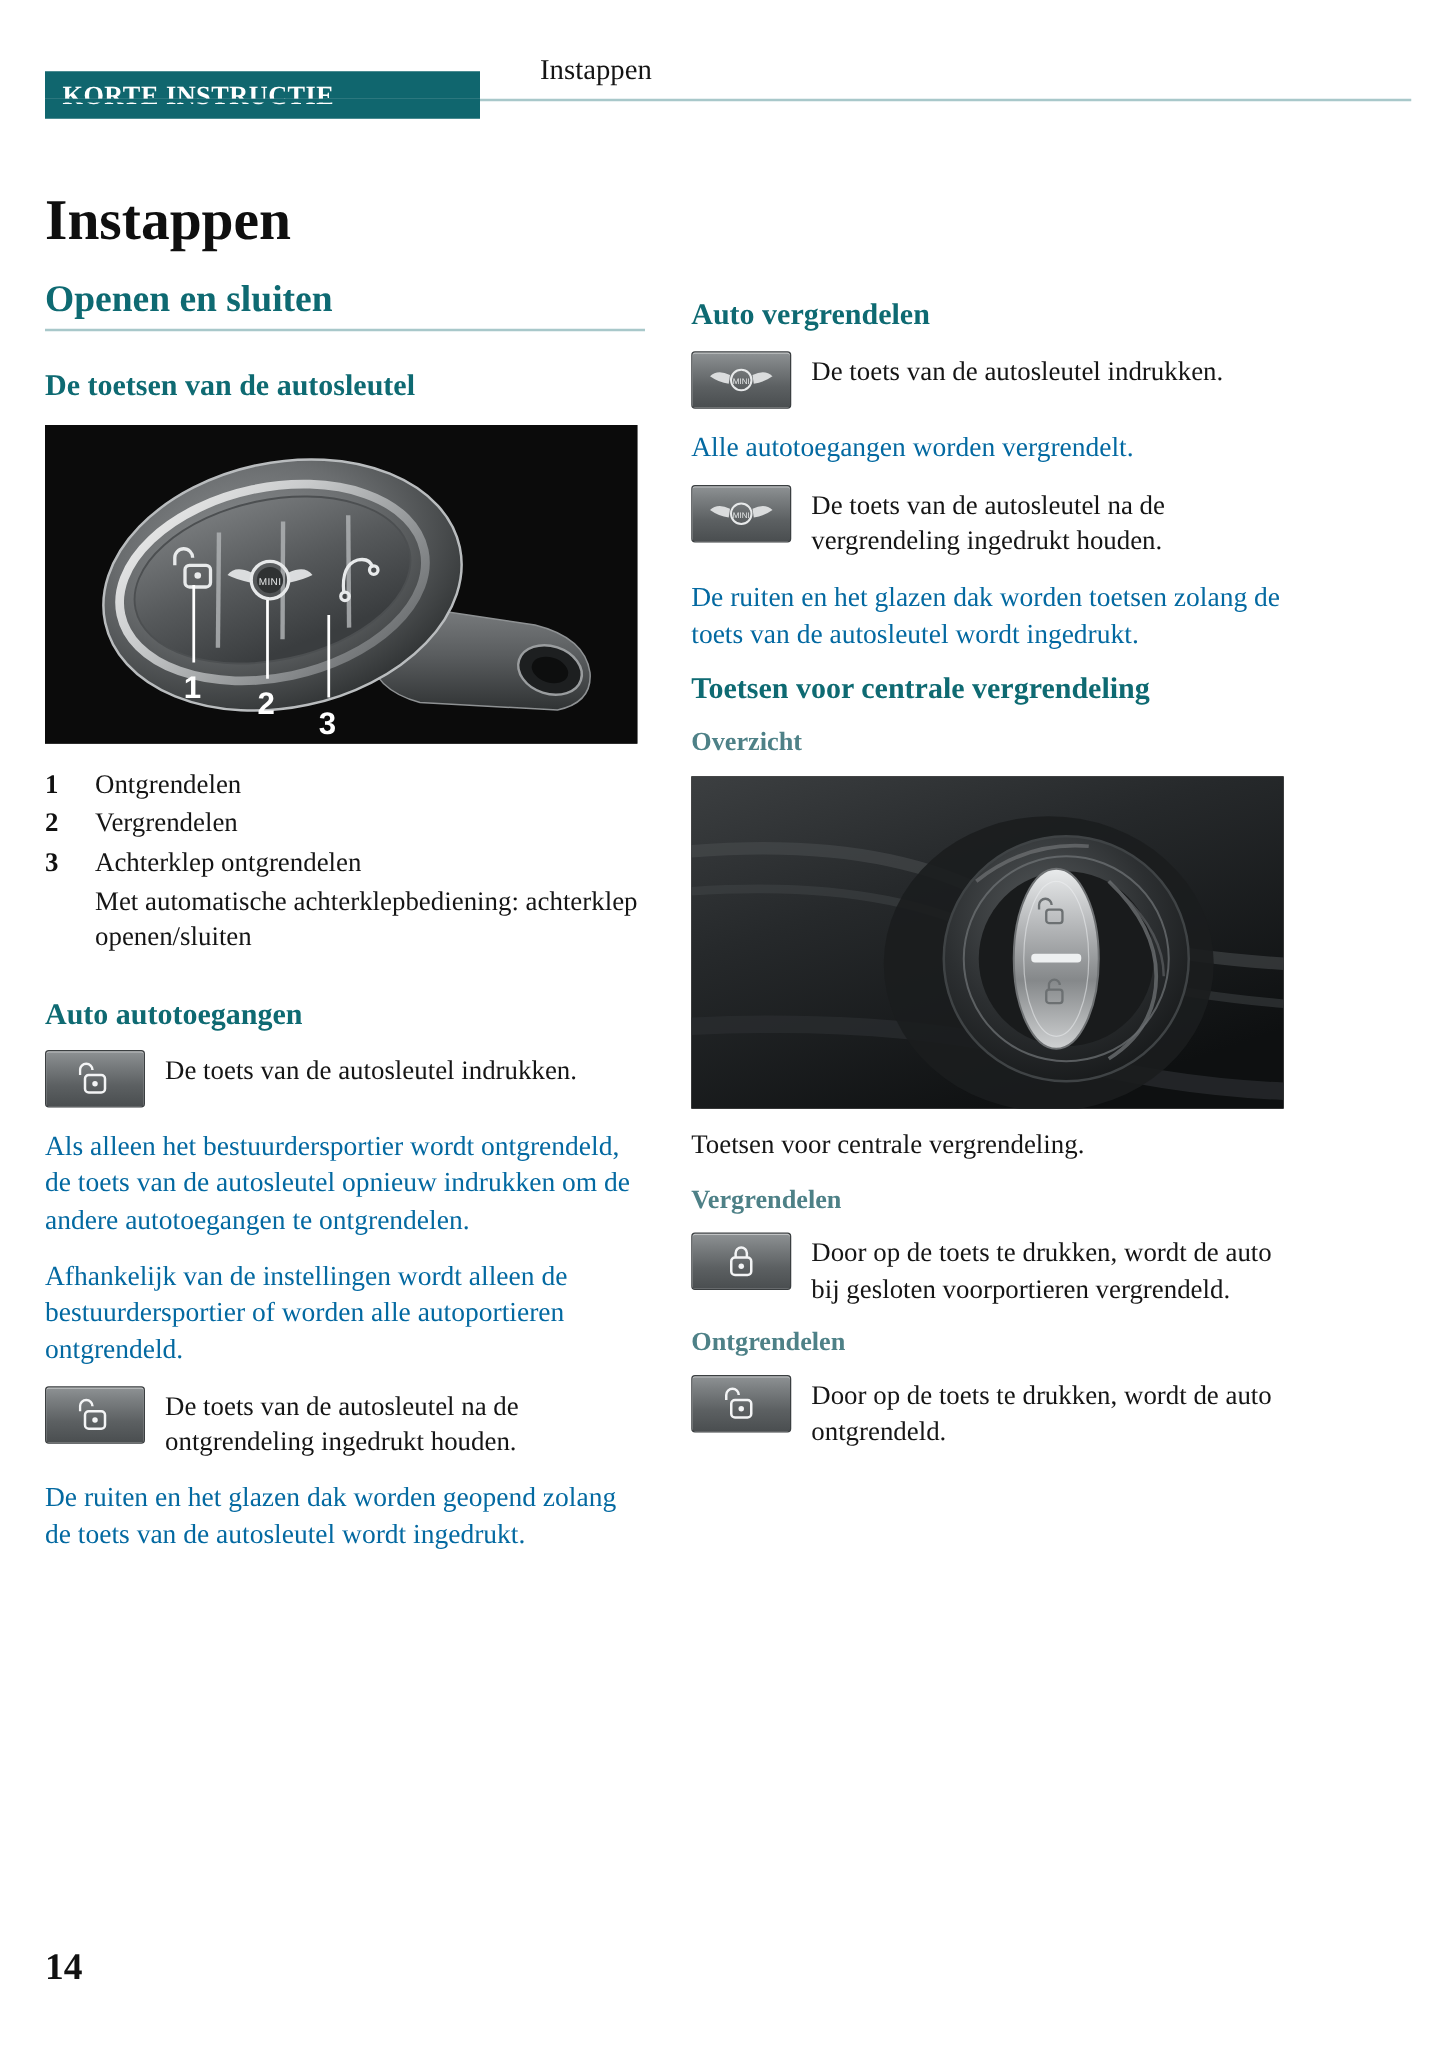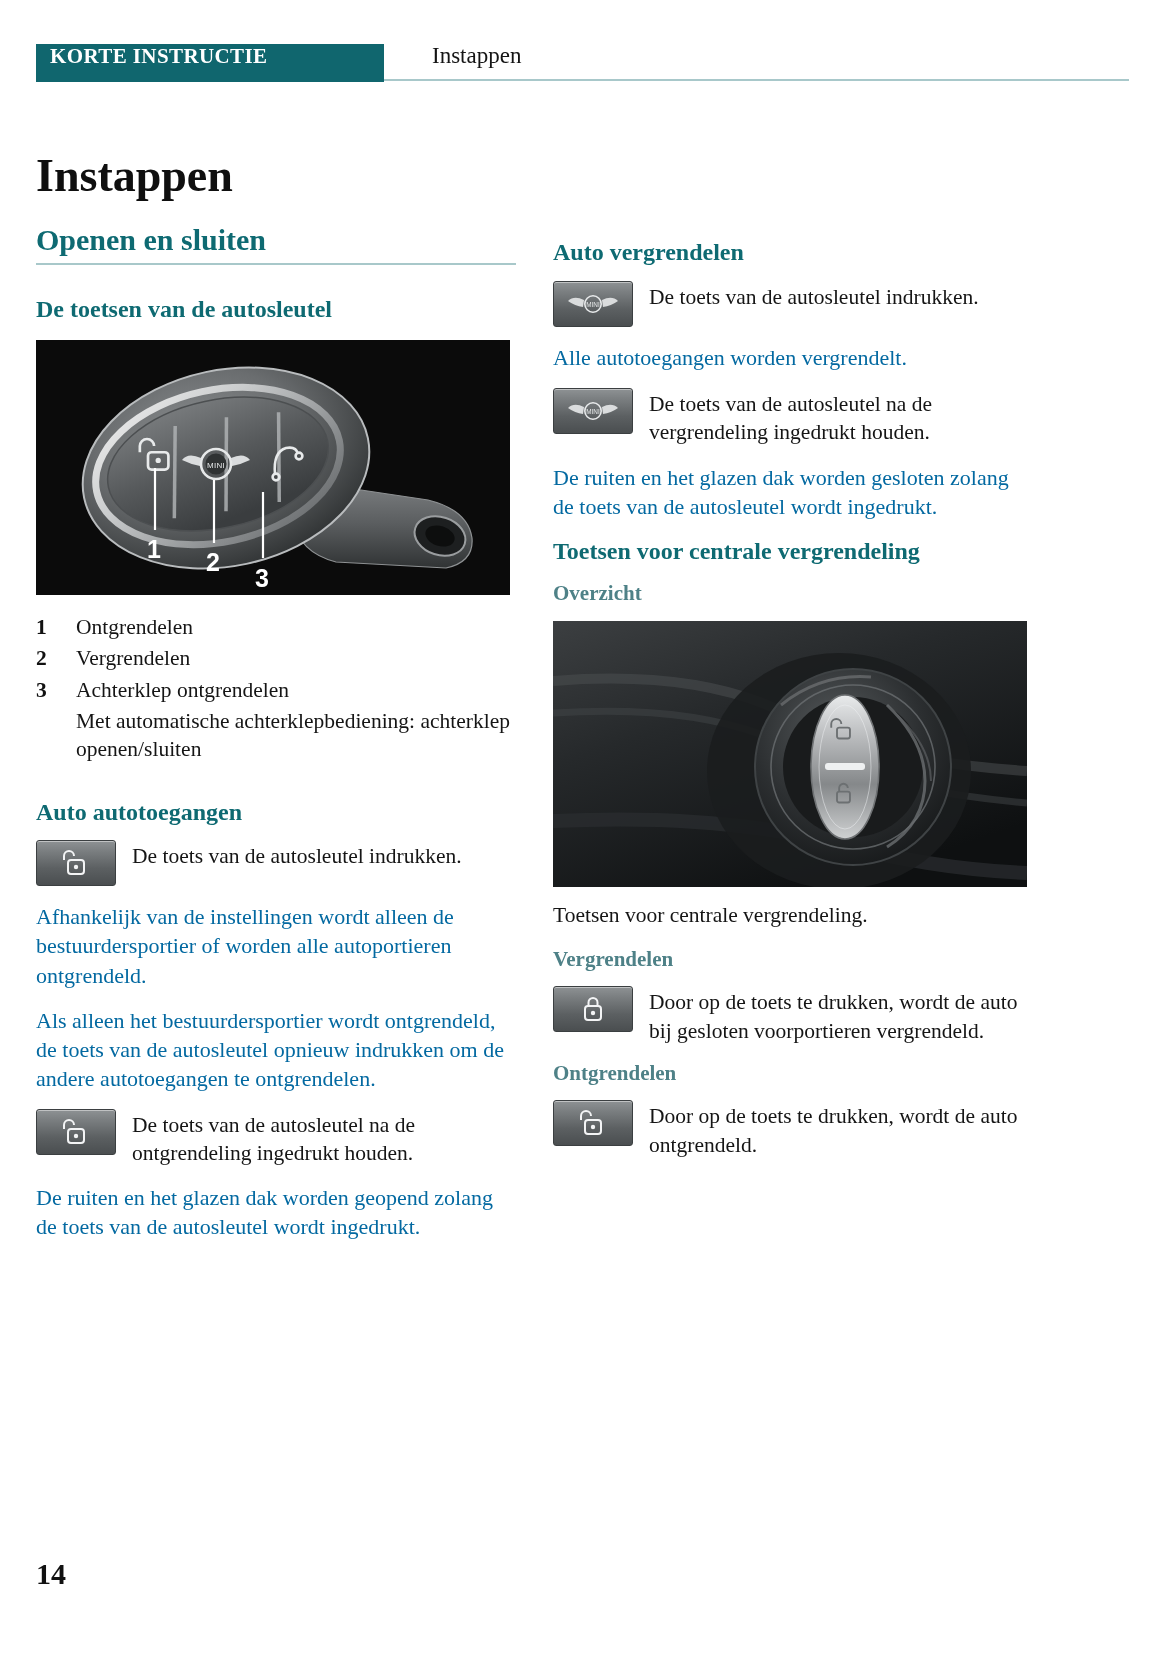--- a/index.html
+++ b/index.html
@@ -28,26 +28,26 @@
   .runhead {
     position: absolute;
     left: 36px;
     top: 41px;
     width: 1093px;
     height: 42px;
   }
   .runhead-tab {
     position: absolute;
     left: 0;
-    top: 3px;
+    top: 16px;
     width: 348px;
     height: 38px;
     background: #10666e;
     display: flex;
-    align-items: flex-start;
+    align-items: center;
     padding-left: 14px;
     box-sizing: border-box;
   }
   .runhead-tab span {
     color: #ffffff;
     font-size: 21px;
     font-weight: bold;
     letter-spacing: 0.4px;
   }
   .runhead-title {
@@ -350,22 +350,22 @@
       <div class="keybtn">
         <svg width="26" height="28" viewBox="0 0 26 28">
           <rect x="5" y="11" width="16" height="14" rx="3" fill="none" stroke="#f3f4f5" stroke-width="2"></rect>
           <path d="M8 11 V7 a5 5 0 0 1 10 0" fill="none" stroke="#f3f4f5" stroke-width="2" transform="translate(-7,0)"></path>
           <circle cx="13" cy="18" r="2.2" fill="#f3f4f5"></circle>
         </svg>
       </div>
       <div class="btntext">De toets van de autosleutel indrukken.</div>
     </div>
 
+    <p class="body">Als alleen het bestuurdersportier wordt ontgrendeld, de toets van de autosleutel opnieuw indrukken om de andere autotoegangen te ontgrendelen.</p>
     <p class="body">Afhankelijk van de instellingen wordt alleen de bestuurdersportier of worden alle autoportieren ontgrendeld.</p>
-    <p class="body">Als alleen het bestuurdersportier wordt ontgrendeld, de toets van de autosleutel opnieuw indrukken om de andere autotoegangen te ontgrendelen.</p>
 
     <div class="btnrow">
       <div class="keybtn">
         <svg width="26" height="28" viewBox="0 0 26 28">
           <rect x="5" y="11" width="16" height="14" rx="3" fill="none" stroke="#f3f4f5" stroke-width="2"></rect>
           <path d="M8 11 V7 a5 5 0 0 1 10 0" fill="none" stroke="#f3f4f5" stroke-width="2" transform="translate(-7,0)"></path>
           <circle cx="13" cy="18" r="2.2" fill="#f3f4f5"></circle>
         </svg>
       </div>
       <div class="btntext">De toets van de autosleutel na de ontgrendeling ingedrukt houden.</div>
@@ -397,21 +397,21 @@
         <svg width="54" height="22" viewBox="0 0 54 22">
           <circle cx="27" cy="11" r="8.2" fill="none" stroke="#e7e9ea" stroke-width="1.6"></circle>
           <text x="27" y="14" font-family="'Liberation Sans',sans-serif" font-size="6.4" fill="#e7e9ea" text-anchor="middle">MINI</text>
           <path d="M18 7 Q8 2 2 8 Q9 13 17 14 Z" fill="#dadcdd"></path>
           <path d="M36 7 Q46 2 52 8 Q45 13 37 14 Z" fill="#dadcdd"></path>
         </svg>
       </div>
       <div class="btntext">De toets van de autosleutel na de vergrendeling ingedrukt houden.</div>
     </div>
 
-    <p class="body">De ruiten en het glazen dak worden gesloten zolang de toets van de autosleutel wordt ingedrukt.</p>
+    <p class="body">De ruiten en het glazen dak worden toetsen zolang de toets van de autosleutel wordt ingedrukt.</p>
 
     <h3 class="h3">Toetsen voor centrale vergrendeling</h3>
 
     <h4 class="h4">Overzicht</h4>
 
     <div class="figure">
       <div class="lockswitch-img">
         <svg width="474" height="266" viewBox="0 0 474 266">
           <defs>
             <linearGradient id="doorG" x1="0" y1="0" x2="0.6" y2="1">

